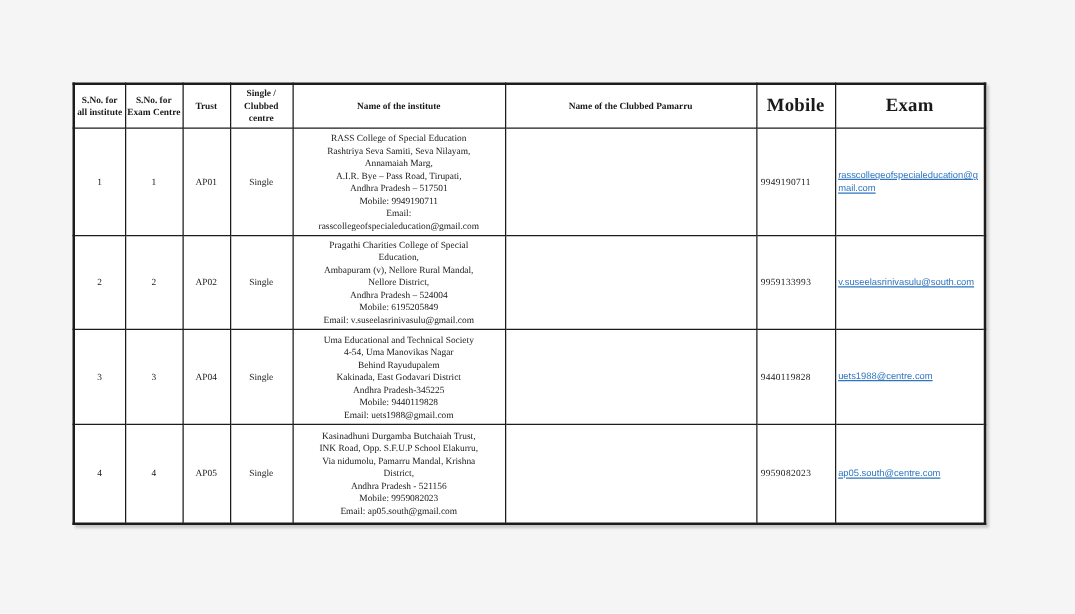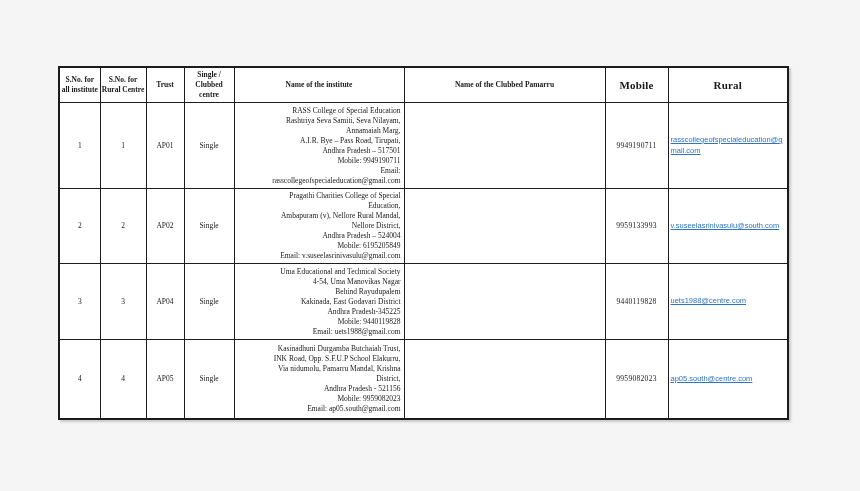--- a/index.html
+++ b/index.html
@@ -28,31 +28,31 @@
     vertical-align:middle;
   }
   table{border:2.2px solid #1c1c1c;}
   th{
     font-size:7.5px;
     font-weight:bold;
     text-align:center;
     line-height:1.35;
     padding:2px 1px;
   }
-  th.big{font-size:11px;letter-spacing:0.2px;}
+  th.big{font-size:15px;letter-spacing:0.2px;}
   tr.header-row{height:35px;}
   td{font-size:7.5px;line-height:1.35;}
   td.center{text-align:center;}
   td.institute{
     white-space:pre-line;
     line-height:10px;
     padding:2px 3px;
-    text-align:right;
+    text-align:center;
   }
-  td.mobile{text-align:center;font-size:7.5px;letter-spacing:0.3px;}
+  td.mobile{text-align:left;font-size:7.5px;letter-spacing:0.3px;}
   td.email{padding:2px 2px;}
   a.email-link{
     font-family:"Liberation Sans", sans-serif;
     font-size:7.5px;
     color:#2e74c0;
     text-decoration:underline;
     word-break:break-all;
     line-height:1.45;
     cursor:pointer;
   }
@@ -72,27 +72,27 @@
         <col style="width:38px">
         <col style="width:50px">
       <col style="width:170px">
         <col style="width:201px">
         <col style="width:63px">
         <col style="width:120px">
     </colgroup>
     <tbody>
         <tr class="header-row">
       <th>S.No. for all institute</th>
-      <th>S.No. for Rural Centre</th>
+      <th>S.No. for Exam Centre</th>
       <th>Trust</th>
       <th>Single / Clubbed centre</th>
       <th>Name of the institute</th>
       <th>Name of the Clubbed Pamarru</th>
       <th class="big">Mobile</th>
-      <th class="big">Rural</th>
+      <th class="big">Exam</th>
     </tr>
 
     <tr class="r0">
       <td class="center">1</td>
       <td class="center">1</td>
       <td class="center">AP01</td>
       <td class="center">Single</td>
       <td class="institute">RASS College of Special Education
 Rashtriya Seva Samiti, Seva Nilayam,
 Annamaiah Marg,

